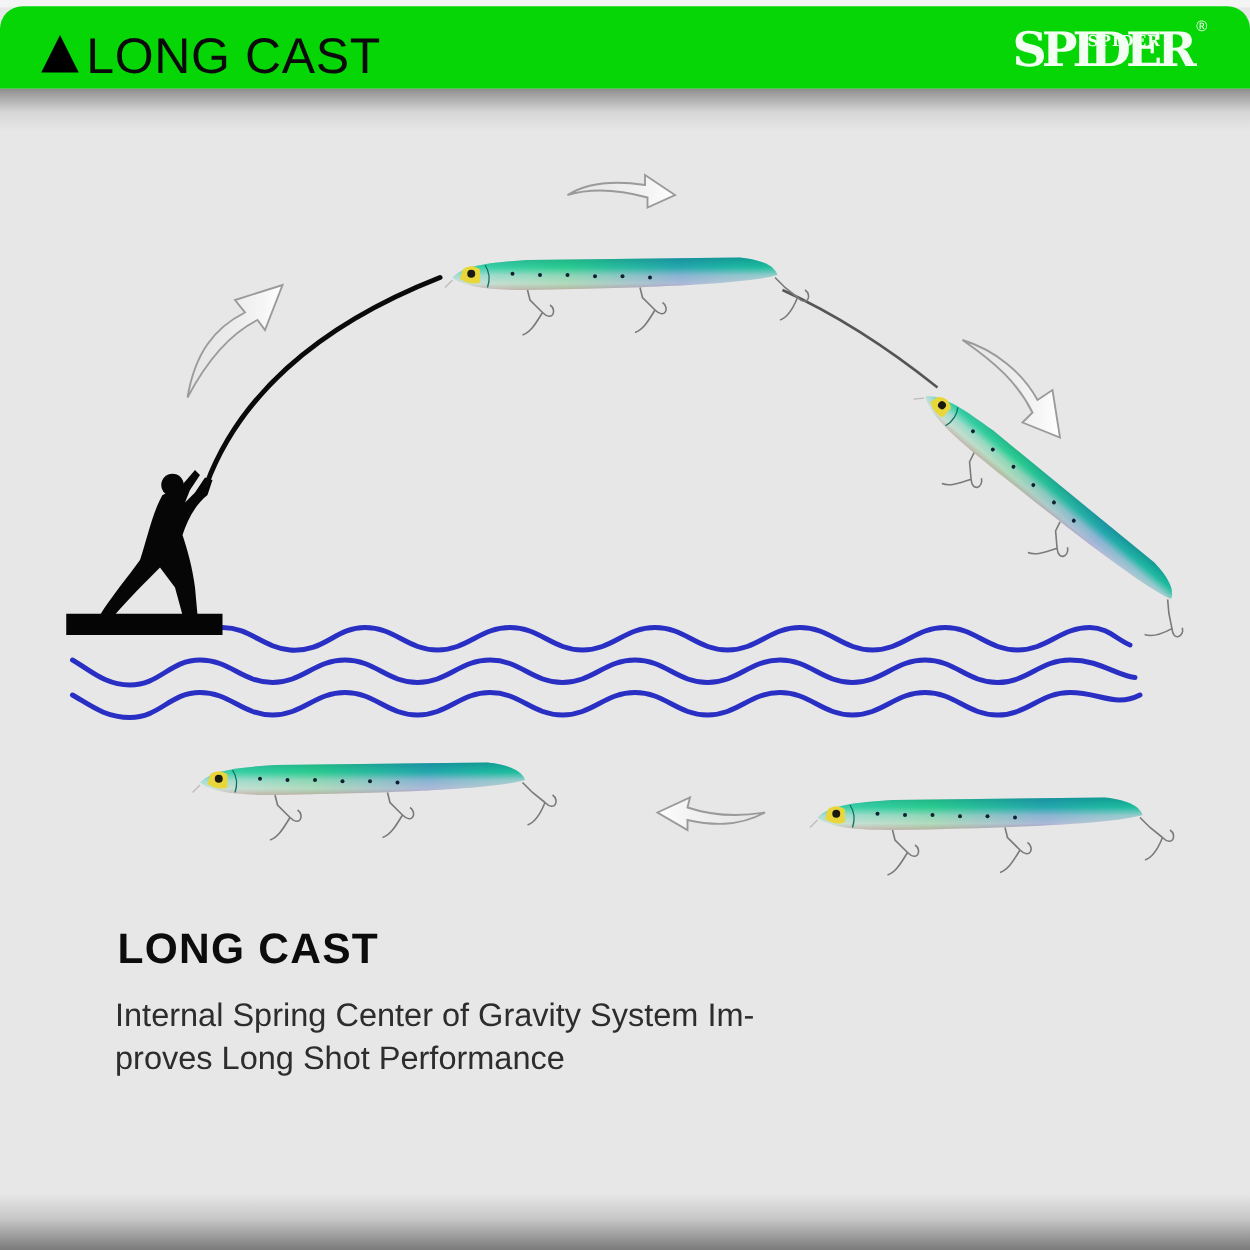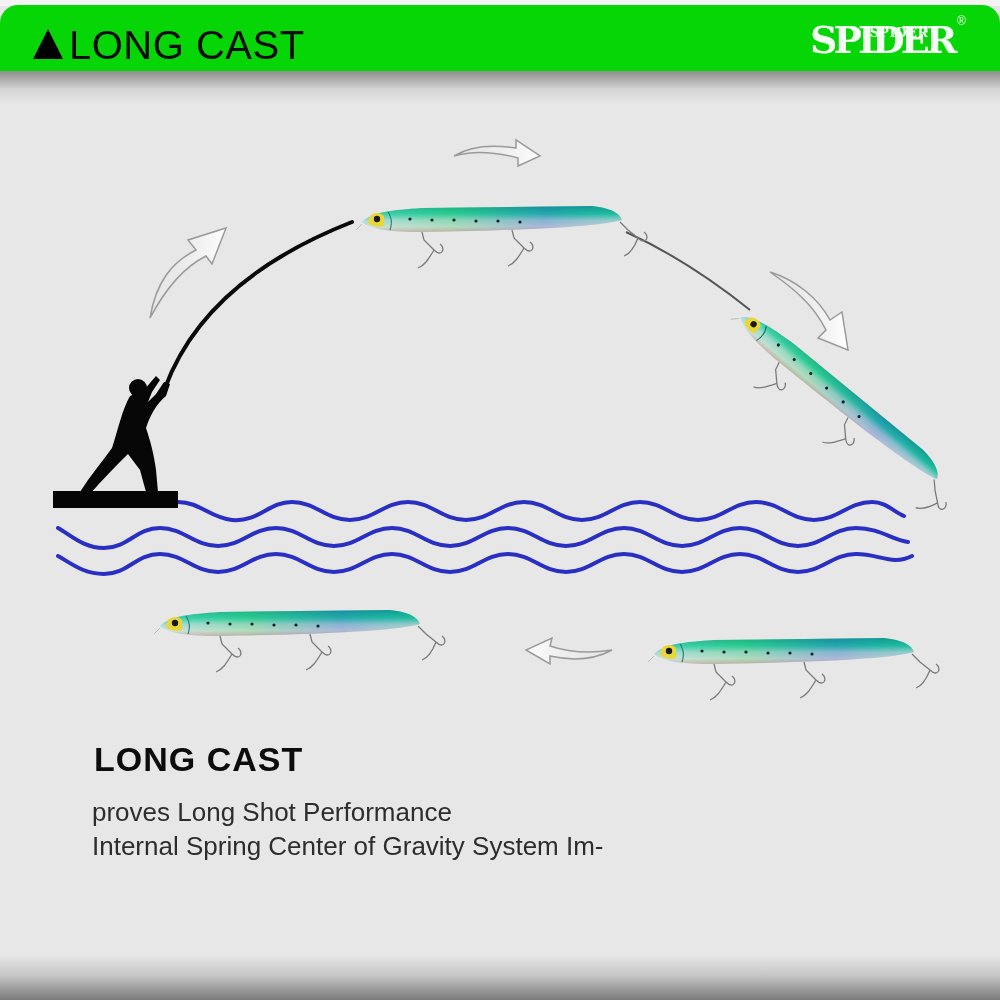--- a/index.html
+++ b/index.html
@@ -115,17 +115,17 @@
   <g stroke="#9a9a9a" stroke-width="1.5" fill="url(#arrowFill)">
     <path d="M770,272 C796,280 818,298 830,320 L842,312 L848,350 L818,338 L826,330 C814,306 796,290 770,272 Z"></path>
   </g>
   <g stroke="#9a9a9a" stroke-width="1.5" fill="url(#arrowFill)" transform="translate(1140,0) scale(-1,1)">
     <path d="M528,650 C552,654 572,652 590,646 L588,638 L614,650 L590,664 L590,656 C572,660 550,662 528,650 Z"></path>
   </g>
 </svg>
 
 <div class="desc-title">LONG CAST</div>
 <div class="desc-body">
+  <div>Internal Spring Center of Gravity System Im-</div>
   <div>proves Long Shot Performance</div>
-  <div>Internal Spring Center of Gravity System Im-</div>
 </div>
 
 <div class="footer-shade"></div>
 
 </body></html>

